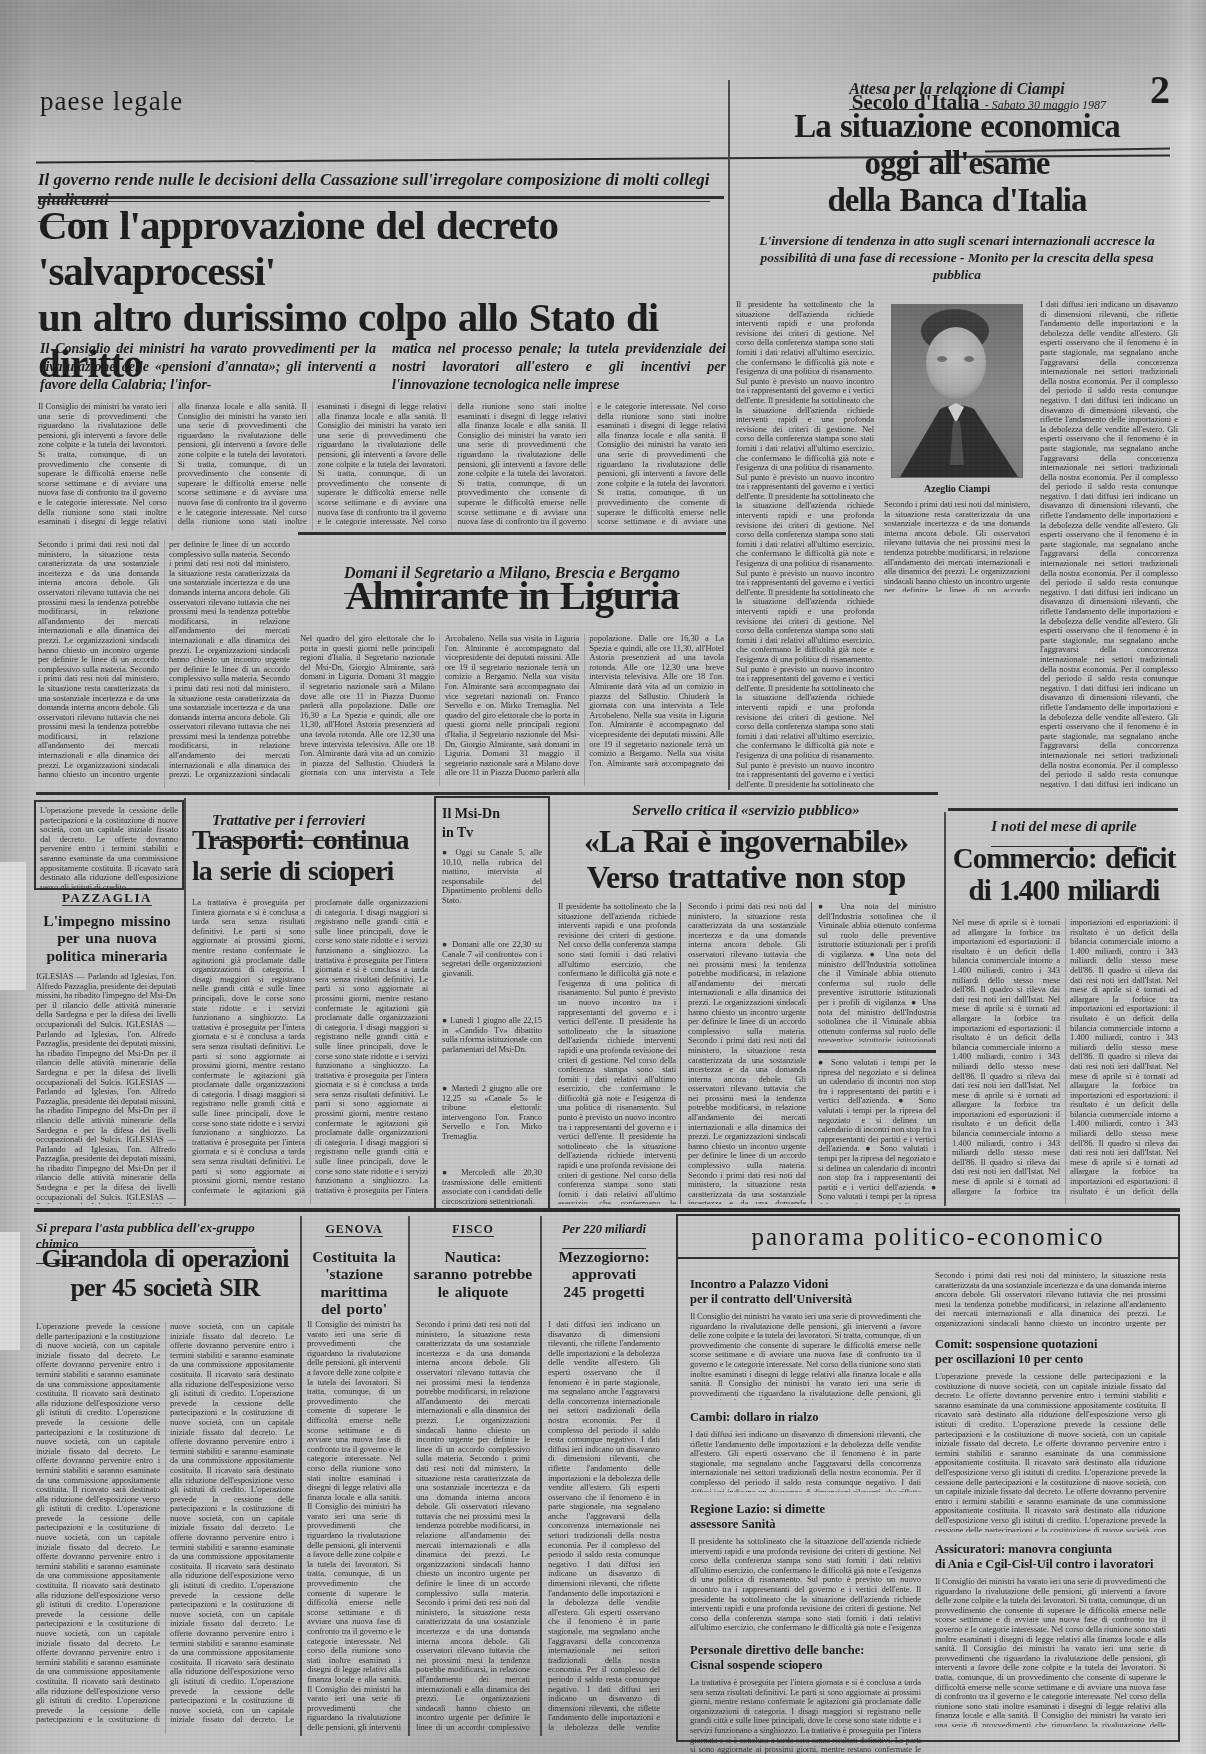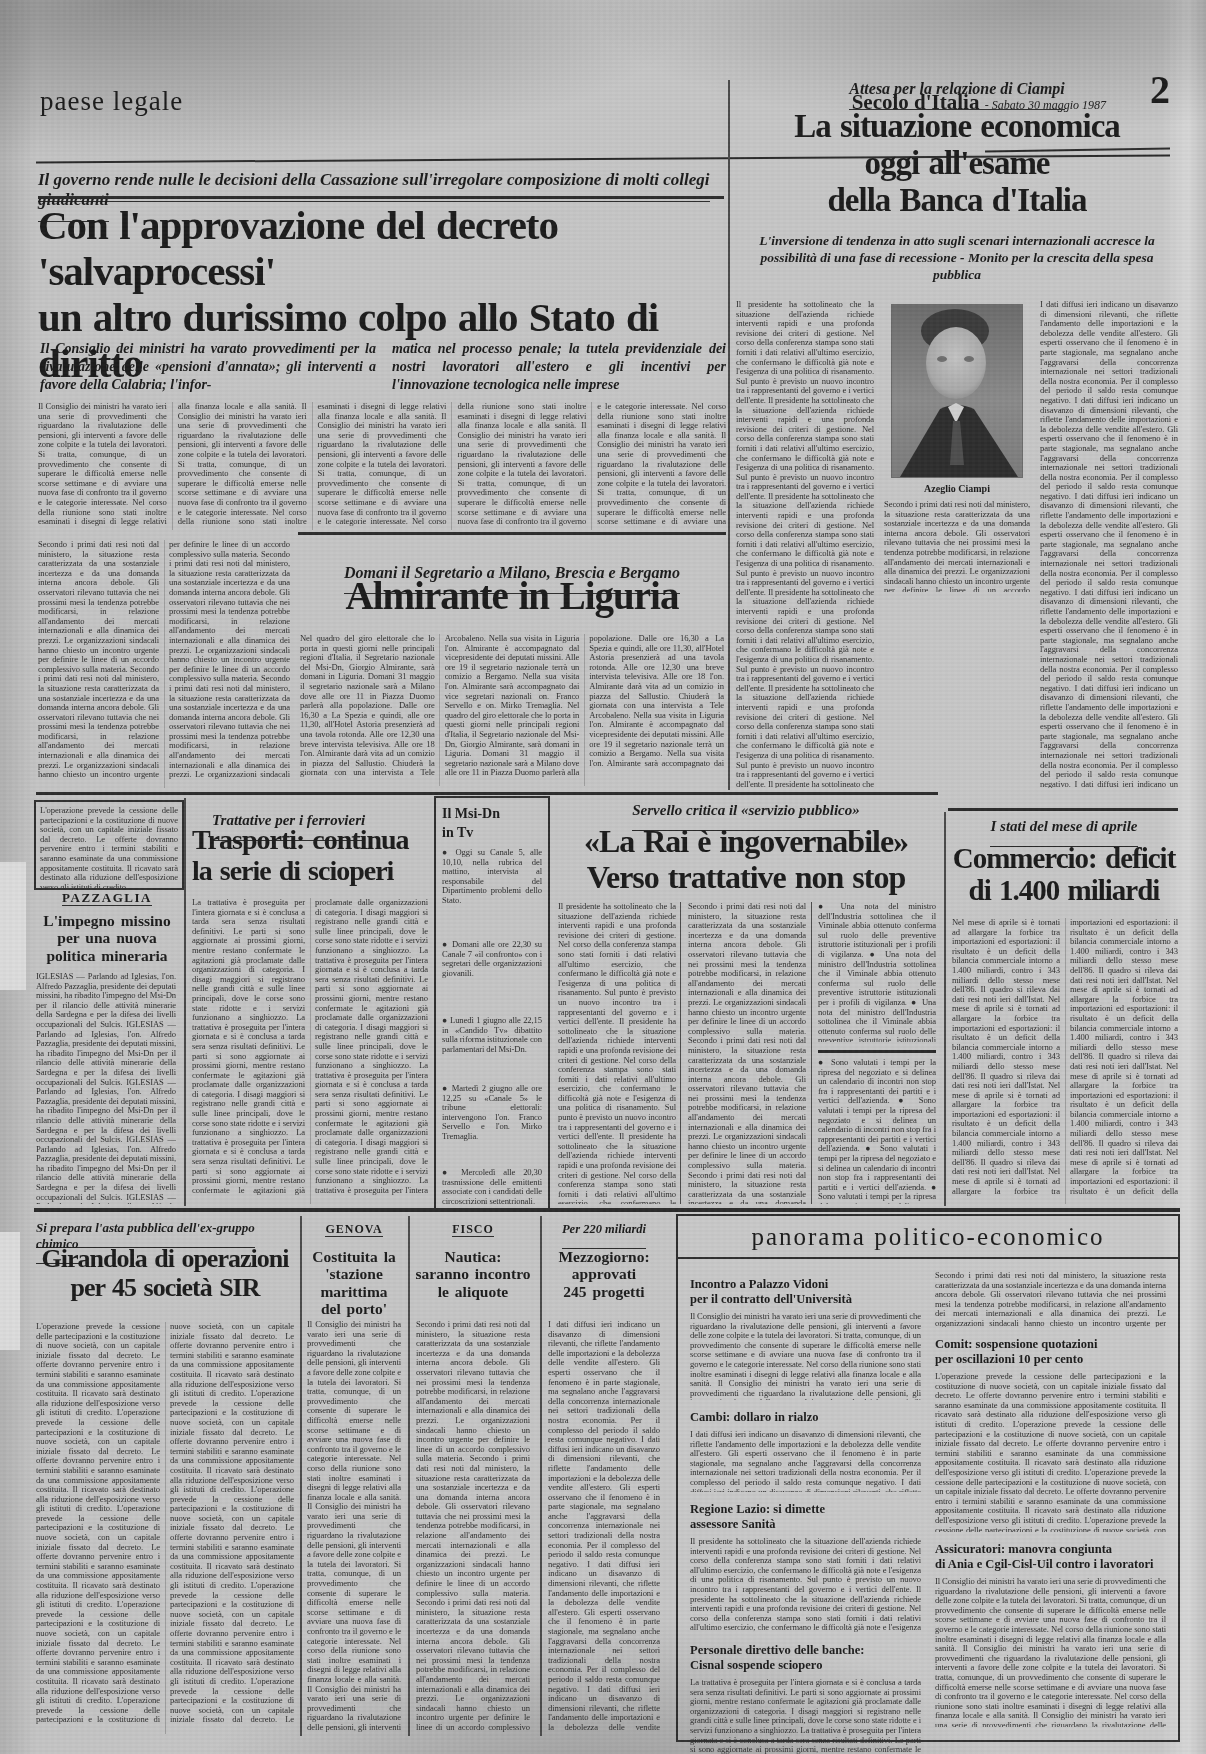--- a/index.html
+++ b/index.html
@@ -128,21 +128,21 @@
 Verso trattative non stop</div>
   <div class="abs bodytext" style="left:558px;top:902px;width:118px;height:302px;">Il presidente ha sottolineato che la situazione dell'azienda richiede interventi rapidi e una profonda revisione dei criteri di gestione. Nel corso della conferenza stampa sono stati forniti i dati relativi all'ultimo esercizio, che confermano le difficoltà già note e l'esigenza di una politica di risanamento. Sul punto è previsto un nuovo incontro tra i rappresentanti del governo e i vertici dell'ente. Il presidente ha sottolineato che la situazione dell'azienda richiede interventi rapidi e una profonda revisione dei criteri di gestione. Nel corso della conferenza stampa sono stati forniti i dati relativi all'ultimo esercizio, che confermano le difficoltà già note e l'esigenza di una politica di risanamento. Sul punto è previsto un nuovo incontro tra i rappresentanti del governo e i vertici dell'ente. Il presidente ha sottolineato che la situazione dell'azienda richiede interventi rapidi e una profonda revisione dei criteri di gestione. Nel corso della conferenza stampa sono stati forniti i dati relativi all'ultimo esercizio, che confermano le difficoltà già note e l'esigenza di una politica di risanamento. Sul punto è previsto un nuovo incontro tra i rappresentanti del governo e i vertici dell'ente.</div>
   <div class="abs bodytext" style="left:688px;top:902px;width:118px;height:302px;">Secondo i primi dati resi noti dal ministero, la situazione resta caratterizzata da una sostanziale incertezza e da una domanda interna ancora debole. Gli osservatori rilevano tuttavia che nei prossimi mesi la tendenza potrebbe modificarsi, in relazione all'andamento dei mercati internazionali e alla dinamica dei prezzi. Le organizzazioni sindacali hanno chiesto un incontro urgente per definire le linee di un accordo complessivo sulla materia. Secondo i primi dati resi noti dal ministero, la situazione resta caratterizzata da una sostanziale incertezza e da una domanda interna ancora debole. Gli osservatori rilevano tuttavia che nei prossimi mesi la tendenza potrebbe modificarsi, in relazione all'andamento dei mercati internazionali e alla dinamica dei prezzi. Le organizzazioni sindacali hanno chiesto un incontro urgente per definire le linee di un accordo complessivo sulla materia. Secondo i primi dati resi noti dal ministero, la situazione resta caratterizzata da una sostanziale incertezza e da una domanda interna ancora debole. Gli osservatori rilevano tuttavia che nei prossimi mesi la tendenza potrebbe modificarsi, in relazione all'andamento dei mercati internazionali e alla dinamica dei prezzi. Le organizzazioni sindacali hanno chiesto un incontro urgente per definire le linee di un accordo complessivo sulla materia.</div>
   <div class="abs bodytext" style="left:818px;top:902px;width:118px;height:140px;">● Una nota del ministro dell'Industria sottolinea che il Viminale abbia ottenuto conferma sul ruolo delle preventive istruttorie istituzionali per i profili di vigilanza. ● Una nota del ministro dell'Industria sottolinea che il Viminale abbia ottenuto conferma sul ruolo delle preventive istruttorie istituzionali per i profili di vigilanza. ● Una nota del ministro dell'Industria sottolinea che il Viminale abbia ottenuto conferma sul ruolo delle preventive istruttorie istituzionali per i profili di vigilanza.</div>
   <div class="abs rule" style="left:818px;top:1050px;width:118px;height:2.5px;"></div>
   <div class="abs bodytext" style="left:818px;top:1058px;width:118px;height:146px;">● Sono valutati i tempi per la ripresa del negoziato e si delinea un calendario di incontri non stop fra i rappresentanti dei partiti e i vertici dell'azienda. ● Sono valutati i tempi per la ripresa del negoziato e si delinea un calendario di incontri non stop fra i rappresentanti dei partiti e i vertici dell'azienda. ● Sono valutati i tempi per la ripresa del negoziato e si delinea un calendario di incontri non stop fra i rappresentanti dei partiti e i vertici dell'azienda. ● Sono valutati i tempi per la ripresa del negoziato e si delinea un calendario di incontri non stop fra i rappresentanti dei partiti e i vertici dell'azienda.</div>
   <div class="abs vrule" style="left:680px;top:902px;height:302px;width:1px;"></div>
   <div class="abs vrule" style="left:811px;top:902px;height:302px;width:1px;"></div>
   <div class="abs vrule" style="left:944px;top:812px;height:394px;"></div>
 
-  <div class="abs kicker ctr" style="left:950px;top:818px;width:228px;font-size:15px;"><span>I stati del mese di aprile</span></div>
+  <div class="abs kicker ctr" style="left:950px;top:818px;width:228px;font-size:15px;"><span>I noti del mese di aprile</span></div>
   <div class="abs headline ctr" style="left:950px;top:842px;width:228px;font-size:29px;">Commercio: deficit
 di 1.400 miliardi</div>
   <div class="abs bodytext cols2" style="left:952px;top:918px;width:226px;height:286px;">Nel mese di aprile si è tornati ad allargare la forbice tra importazioni ed esportazioni: il risultato è un deficit della bilancia commerciale intorno a 1.400 miliardi, contro i 343 miliardi dello stesso mese dell'86. Il quadro si rileva dai dati resi noti ieri dall'Istat. Nel mese di aprile si è tornati ad allargare la forbice tra importazioni ed esportazioni: il risultato è un deficit della bilancia commerciale intorno a 1.400 miliardi, contro i 343 miliardi dello stesso mese dell'86. Il quadro si rileva dai dati resi noti ieri dall'Istat. Nel mese di aprile si è tornati ad allargare la forbice tra importazioni ed esportazioni: il risultato è un deficit della bilancia commerciale intorno a 1.400 miliardi, contro i 343 miliardi dello stesso mese dell'86. Il quadro si rileva dai dati resi noti ieri dall'Istat. Nel mese di aprile si è tornati ad allargare la forbice tra importazioni ed esportazioni: il risultato è un deficit della bilancia commerciale intorno a 1.400 miliardi, contro i 343 miliardi dello stesso mese dell'86. Il quadro si rileva dai dati resi noti ieri dall'Istat. Nel mese di aprile si è tornati ad allargare la forbice tra importazioni ed esportazioni: il risultato è un deficit della bilancia commerciale intorno a 1.400 miliardi, contro i 343 miliardi dello stesso mese dell'86. Il quadro si rileva dai dati resi noti ieri dall'Istat. Nel mese di aprile si è tornati ad allargare la forbice tra importazioni ed esportazioni: il risultato è un deficit della bilancia commerciale intorno a 1.400 miliardi, contro i 343 miliardi dello stesso mese dell'86. Il quadro si rileva dai dati resi noti ieri dall'Istat. Nel mese di aprile si è tornati ad allargare la forbice tra importazioni ed esportazioni: il risultato è un deficit della bilancia commerciale intorno a 1.400 miliardi, contro i 343 miliardi dello stesso mese dell'86. Il quadro si rileva dai dati resi noti ieri dall'Istat.</div>
 
   <div class="abs rule" style="left:34px;top:1208px;width:1146px;height:4px;"></div>
 
   <div class="abs kicker" style="left:36px;top:1220px;width:260px;font-size:13px;"><span>Si prepara l'asta pubblica dell'ex-gruppo chimico</span></div>
   <div class="abs headline ctr" style="left:34px;top:1244px;width:262px;font-size:26px;">Girandola di operazioni
 per 45 società SIR</div>
   <div class="abs bodytext cols2" style="left:36px;top:1322px;width:258px;height:412px;">L'operazione prevede la cessione delle partecipazioni e la costituzione di nuove società, con un capitale iniziale fissato dal decreto. Le offerte dovranno pervenire entro i termini stabiliti e saranno esaminate da una commissione appositamente costituita. Il ricavato sarà destinato alla riduzione dell'esposizione verso gli istituti di credito. L'operazione prevede la cessione delle partecipazioni e la costituzione di nuove società, con un capitale iniziale fissato dal decreto. Le offerte dovranno pervenire entro i termini stabiliti e saranno esaminate da una commissione appositamente costituita. Il ricavato sarà destinato alla riduzione dell'esposizione verso gli istituti di credito. L'operazione prevede la cessione delle partecipazioni e la costituzione di nuove società, con un capitale iniziale fissato dal decreto. Le offerte dovranno pervenire entro i termini stabiliti e saranno esaminate da una commissione appositamente costituita. Il ricavato sarà destinato alla riduzione dell'esposizione verso gli istituti di credito. L'operazione prevede la cessione delle partecipazioni e la costituzione di nuove società, con un capitale iniziale fissato dal decreto. Le offerte dovranno pervenire entro i termini stabiliti e saranno esaminate da una commissione appositamente costituita. Il ricavato sarà destinato alla riduzione dell'esposizione verso gli istituti di credito. L'operazione prevede la cessione delle partecipazioni e la costituzione di nuove società, con un capitale iniziale fissato dal decreto. Le offerte dovranno pervenire entro i termini stabiliti e saranno esaminate da una commissione appositamente costituita. Il ricavato sarà destinato alla riduzione dell'esposizione verso gli istituti di credito. L'operazione prevede la cessione delle partecipazioni e la costituzione di nuove società, con un capitale iniziale fissato dal decreto. Le offerte dovranno pervenire entro i termini stabiliti e saranno esaminate da una commissione appositamente costituita. Il ricavato sarà destinato alla riduzione dell'esposizione verso gli istituti di credito. L'operazione prevede la cessione delle partecipazioni e la costituzione di nuove società, con un capitale iniziale fissato dal decreto. Le offerte dovranno pervenire entro i termini stabiliti e saranno esaminate da una commissione appositamente costituita. Il ricavato sarà destinato alla riduzione dell'esposizione verso gli istituti di credito. L'operazione prevede la cessione delle partecipazioni e la costituzione di nuove società, con un capitale iniziale fissato dal decreto. Le offerte dovranno pervenire entro i termini stabiliti e saranno esaminate da una commissione appositamente costituita. Il ricavato sarà destinato alla riduzione dell'esposizione verso gli istituti di credito. L'operazione prevede la cessione delle partecipazioni e la costituzione di nuove società, con un capitale iniziale fissato dal decreto. Le offerte dovranno pervenire entro i termini stabiliti e saranno esaminate da una commissione appositamente costituita. Il ricavato sarà destinato alla riduzione dell'esposizione verso gli istituti di credito.</div>
@@ -150,21 +150,21 @@
 
   <div class="abs ctr" style="left:306px;top:1222px;width:96px;font-weight:bold;font-size:12px;letter-spacing:1px;"><span style="border-bottom:1.4px solid #2b2b2b;">GENOVA</span></div>
   <div class="abs headline ctr" style="left:304px;top:1248px;width:100px;font-size:15.5px;letter-spacing:0;">Costituita la
 'stazione marittima
 del porto'</div>
   <div class="abs bodytext" style="left:307px;top:1320px;width:94px;height:414px;">Il Consiglio dei ministri ha varato ieri una serie di provvedimenti che riguardano la rivalutazione delle pensioni, gli interventi a favore delle zone colpite e la tutela dei lavoratori. Si tratta, comunque, di un provvedimento che consente di superare le difficoltà emerse nelle scorse settimane e di avviare una nuova fase di confronto tra il governo e le categorie interessate. Nel corso della riunione sono stati inoltre esaminati i disegni di legge relativi alla finanza locale e alla sanità. Il Consiglio dei ministri ha varato ieri una serie di provvedimenti che riguardano la rivalutazione delle pensioni, gli interventi a favore delle zone colpite e la tutela dei lavoratori. Si tratta, comunque, di un provvedimento che consente di superare le difficoltà emerse nelle scorse settimane e di avviare una nuova fase di confronto tra il governo e le categorie interessate. Nel corso della riunione sono stati inoltre esaminati i disegni di legge relativi alla finanza locale e alla sanità. Il Consiglio dei ministri ha varato ieri una serie di provvedimenti che riguardano la rivalutazione delle pensioni, gli interventi a favore delle zone colpite e la tutela dei lavoratori. Si tratta, comunque, di un provvedimento che consente di superare le difficoltà emerse nelle scorse settimane e di avviare una nuova fase di confronto tra il governo e le categorie interessate. Nel corso della riunione sono stati inoltre esaminati i disegni di legge relativi alla finanza locale e alla sanità.</div>
   <div class="abs vrule" style="left:408px;top:1216px;height:520px;width:1.5px;"></div>
 
   <div class="abs ctr" style="left:414px;top:1222px;width:118px;font-weight:bold;font-size:12px;letter-spacing:1px;"><span style="border-bottom:1.4px solid #2b2b2b;">FISCO</span></div>
   <div class="abs headline ctr" style="left:412px;top:1248px;width:122px;font-size:15.5px;letter-spacing:0;">Nautica:
-saranno incontro
+saranno potrebbe
 le aliquote</div>
   <div class="abs bodytext" style="left:416px;top:1320px;width:114px;height:414px;">Secondo i primi dati resi noti dal ministero, la situazione resta caratterizzata da una sostanziale incertezza e da una domanda interna ancora debole. Gli osservatori rilevano tuttavia che nei prossimi mesi la tendenza potrebbe modificarsi, in relazione all'andamento dei mercati internazionali e alla dinamica dei prezzi. Le organizzazioni sindacali hanno chiesto un incontro urgente per definire le linee di un accordo complessivo sulla materia. Secondo i primi dati resi noti dal ministero, la situazione resta caratterizzata da una sostanziale incertezza e da una domanda interna ancora debole. Gli osservatori rilevano tuttavia che nei prossimi mesi la tendenza potrebbe modificarsi, in relazione all'andamento dei mercati internazionali e alla dinamica dei prezzi. Le organizzazioni sindacali hanno chiesto un incontro urgente per definire le linee di un accordo complessivo sulla materia. Secondo i primi dati resi noti dal ministero, la situazione resta caratterizzata da una sostanziale incertezza e da una domanda interna ancora debole. Gli osservatori rilevano tuttavia che nei prossimi mesi la tendenza potrebbe modificarsi, in relazione all'andamento dei mercati internazionali e alla dinamica dei prezzi. Le organizzazioni sindacali hanno chiesto un incontro urgente per definire le linee di un accordo complessivo sulla materia.</div>
   <div class="abs vrule" style="left:540px;top:1216px;height:520px;width:1.5px;"></div>
 
   <div class="abs kicker ctr" style="left:546px;top:1222px;width:116px;font-size:12.5px;"><span>Per 220 miliardi</span></div>
   <div class="abs headline ctr" style="left:544px;top:1248px;width:120px;font-size:15.5px;letter-spacing:0;">Mezzogiorno:
 approvati
 245 progetti</div>
   <div class="abs bodytext" style="left:548px;top:1320px;width:112px;height:414px;">I dati diffusi ieri indicano un disavanzo di dimensioni rilevanti, che riflette l'andamento delle importazioni e la debolezza delle vendite all'estero. Gli esperti osservano che il fenomeno è in parte stagionale, ma segnalano anche l'aggravarsi della concorrenza internazionale nei settori tradizionali della nostra economia. Per il complesso del periodo il saldo resta comunque negativo. I dati diffusi ieri indicano un disavanzo di dimensioni rilevanti, che riflette l'andamento delle importazioni e la debolezza delle vendite all'estero. Gli esperti osservano che il fenomeno è in parte stagionale, ma segnalano anche l'aggravarsi della concorrenza internazionale nei settori tradizionali della nostra economia. Per il complesso del periodo il saldo resta comunque negativo. I dati diffusi ieri indicano un disavanzo di dimensioni rilevanti, che riflette l'andamento delle importazioni e la debolezza delle vendite all'estero. Gli esperti osservano che il fenomeno è in parte stagionale, ma segnalano anche l'aggravarsi della concorrenza internazionale nei settori tradizionali della nostra economia. Per il complesso del periodo il saldo resta comunque negativo. I dati diffusi ieri indicano un disavanzo di dimensioni rilevanti, che riflette l'andamento delle importazioni e la debolezza delle vendite all'estero. Gli esperti osservano che il fenomeno è in parte stagionale, ma segnalano anche l'aggravarsi della concorrenza internazionale nei settori tradizionali della nostra economia. Per il complesso del periodo il saldo resta comunque negativo.</div>
 

